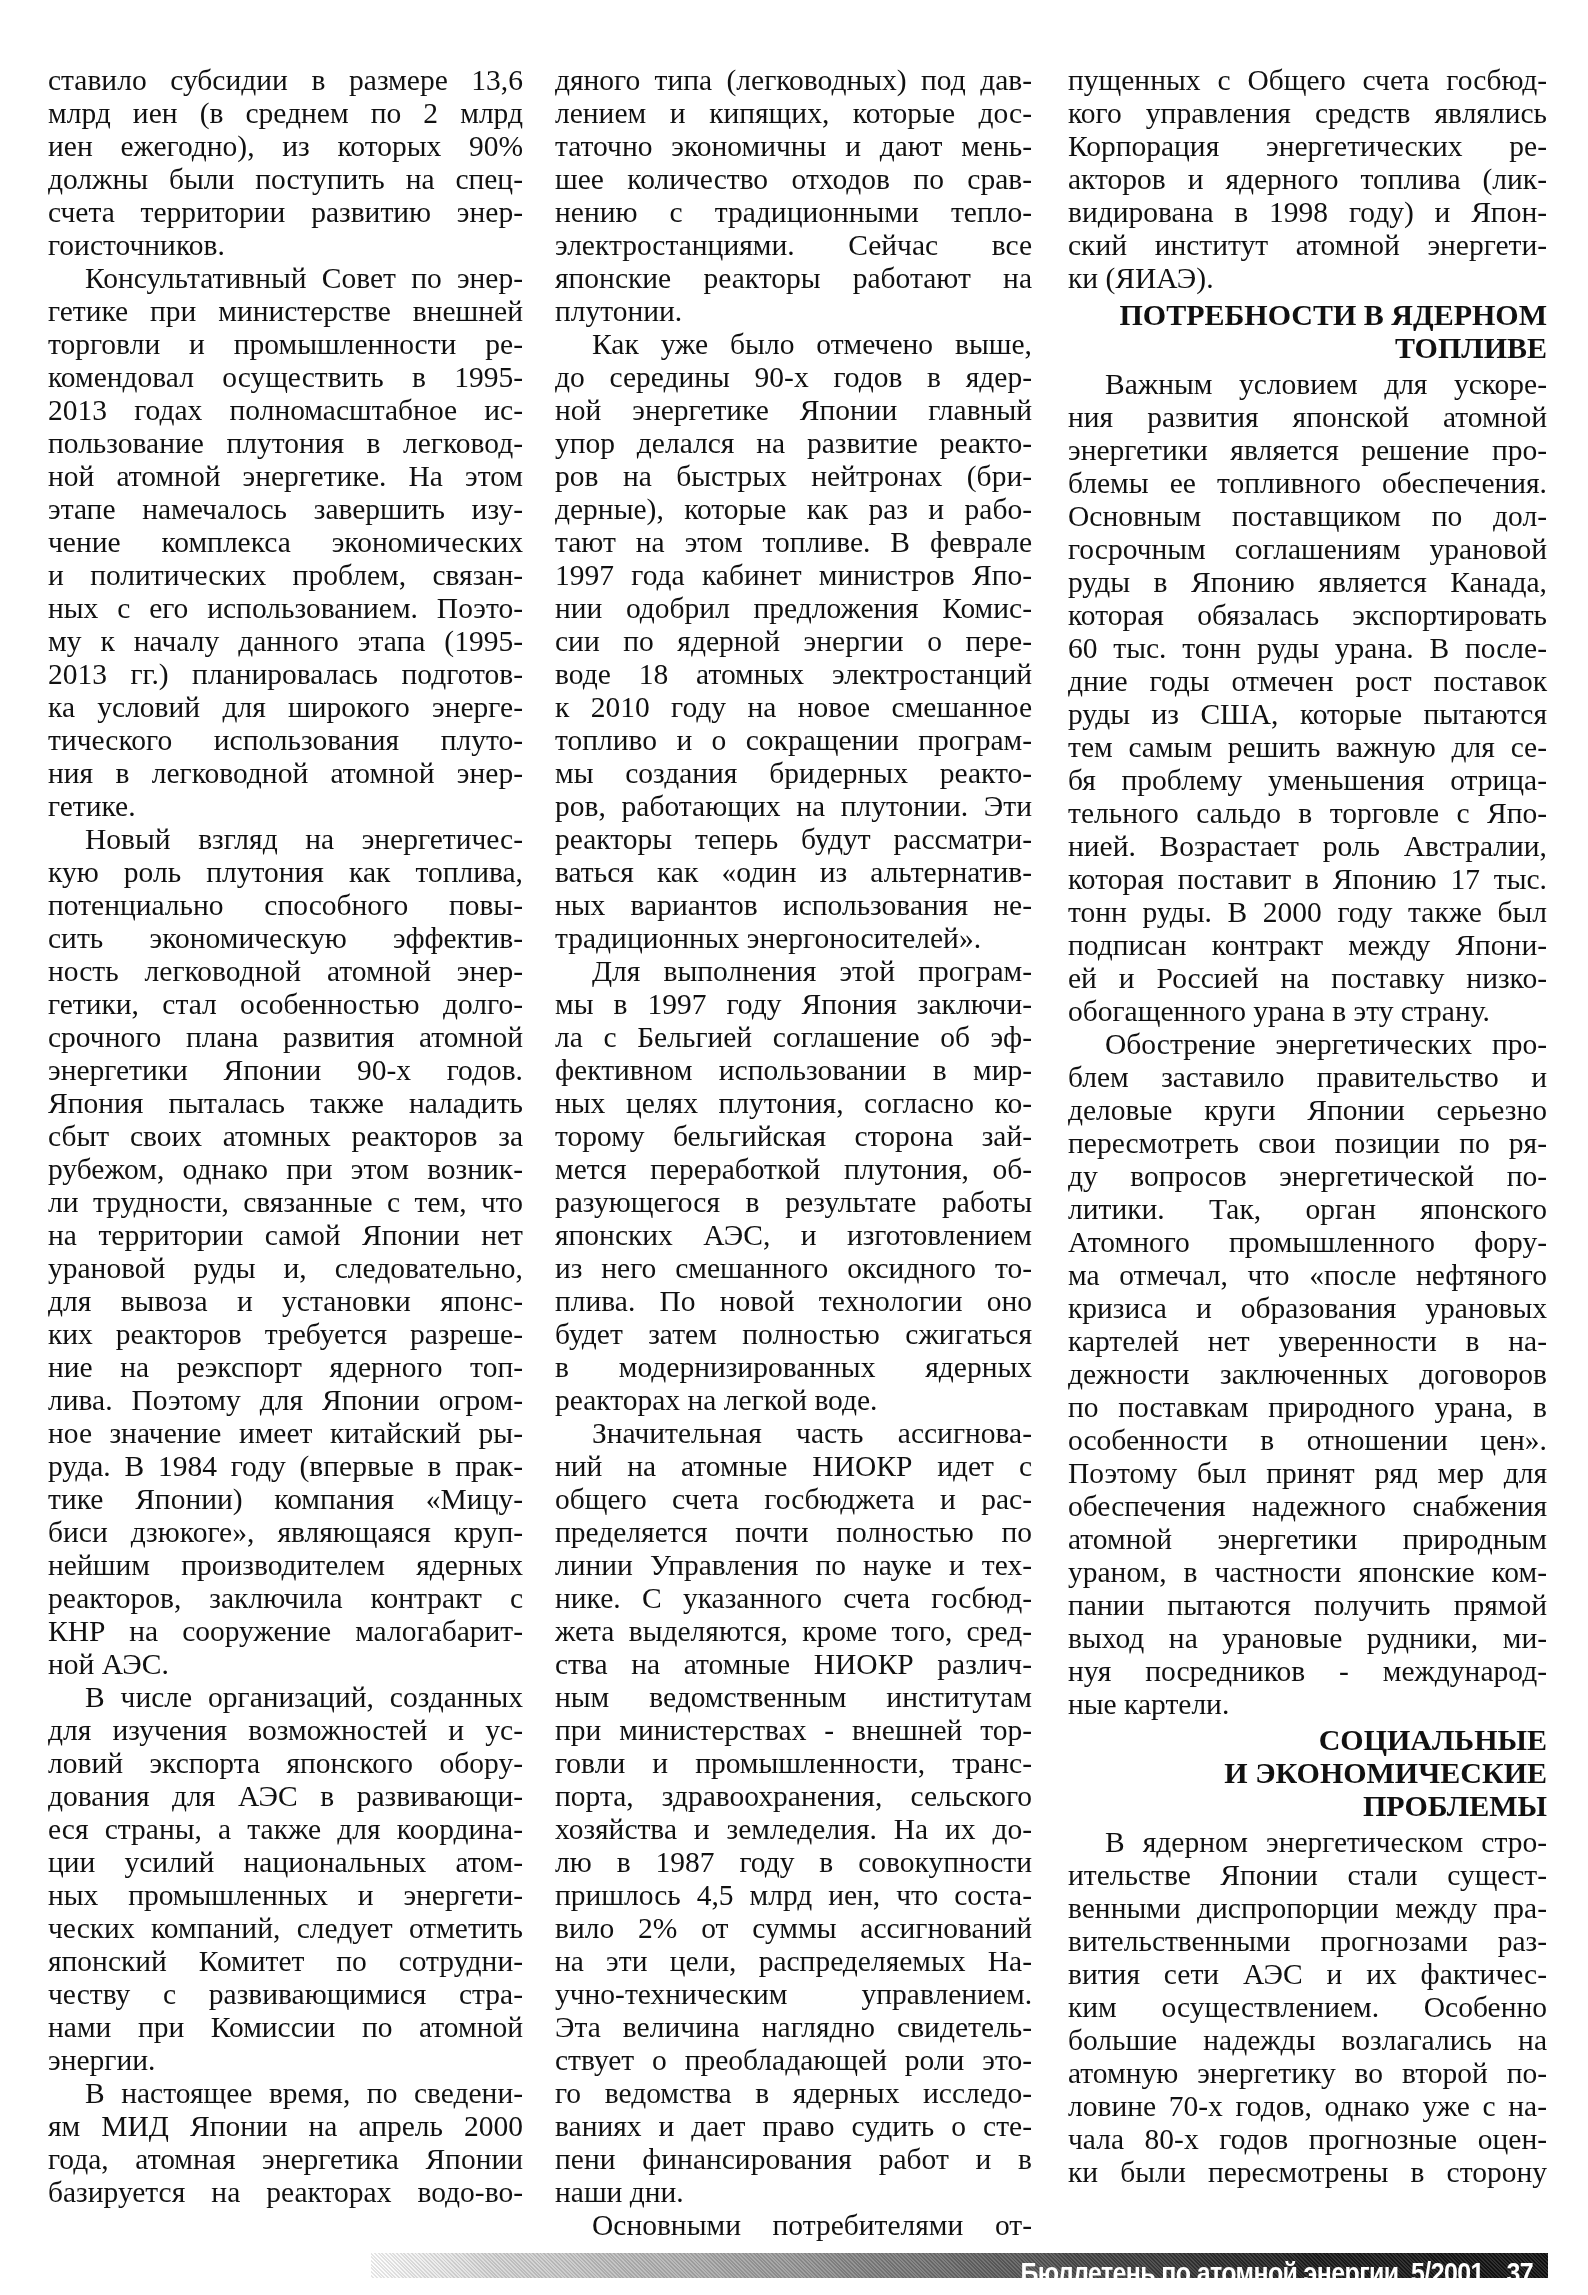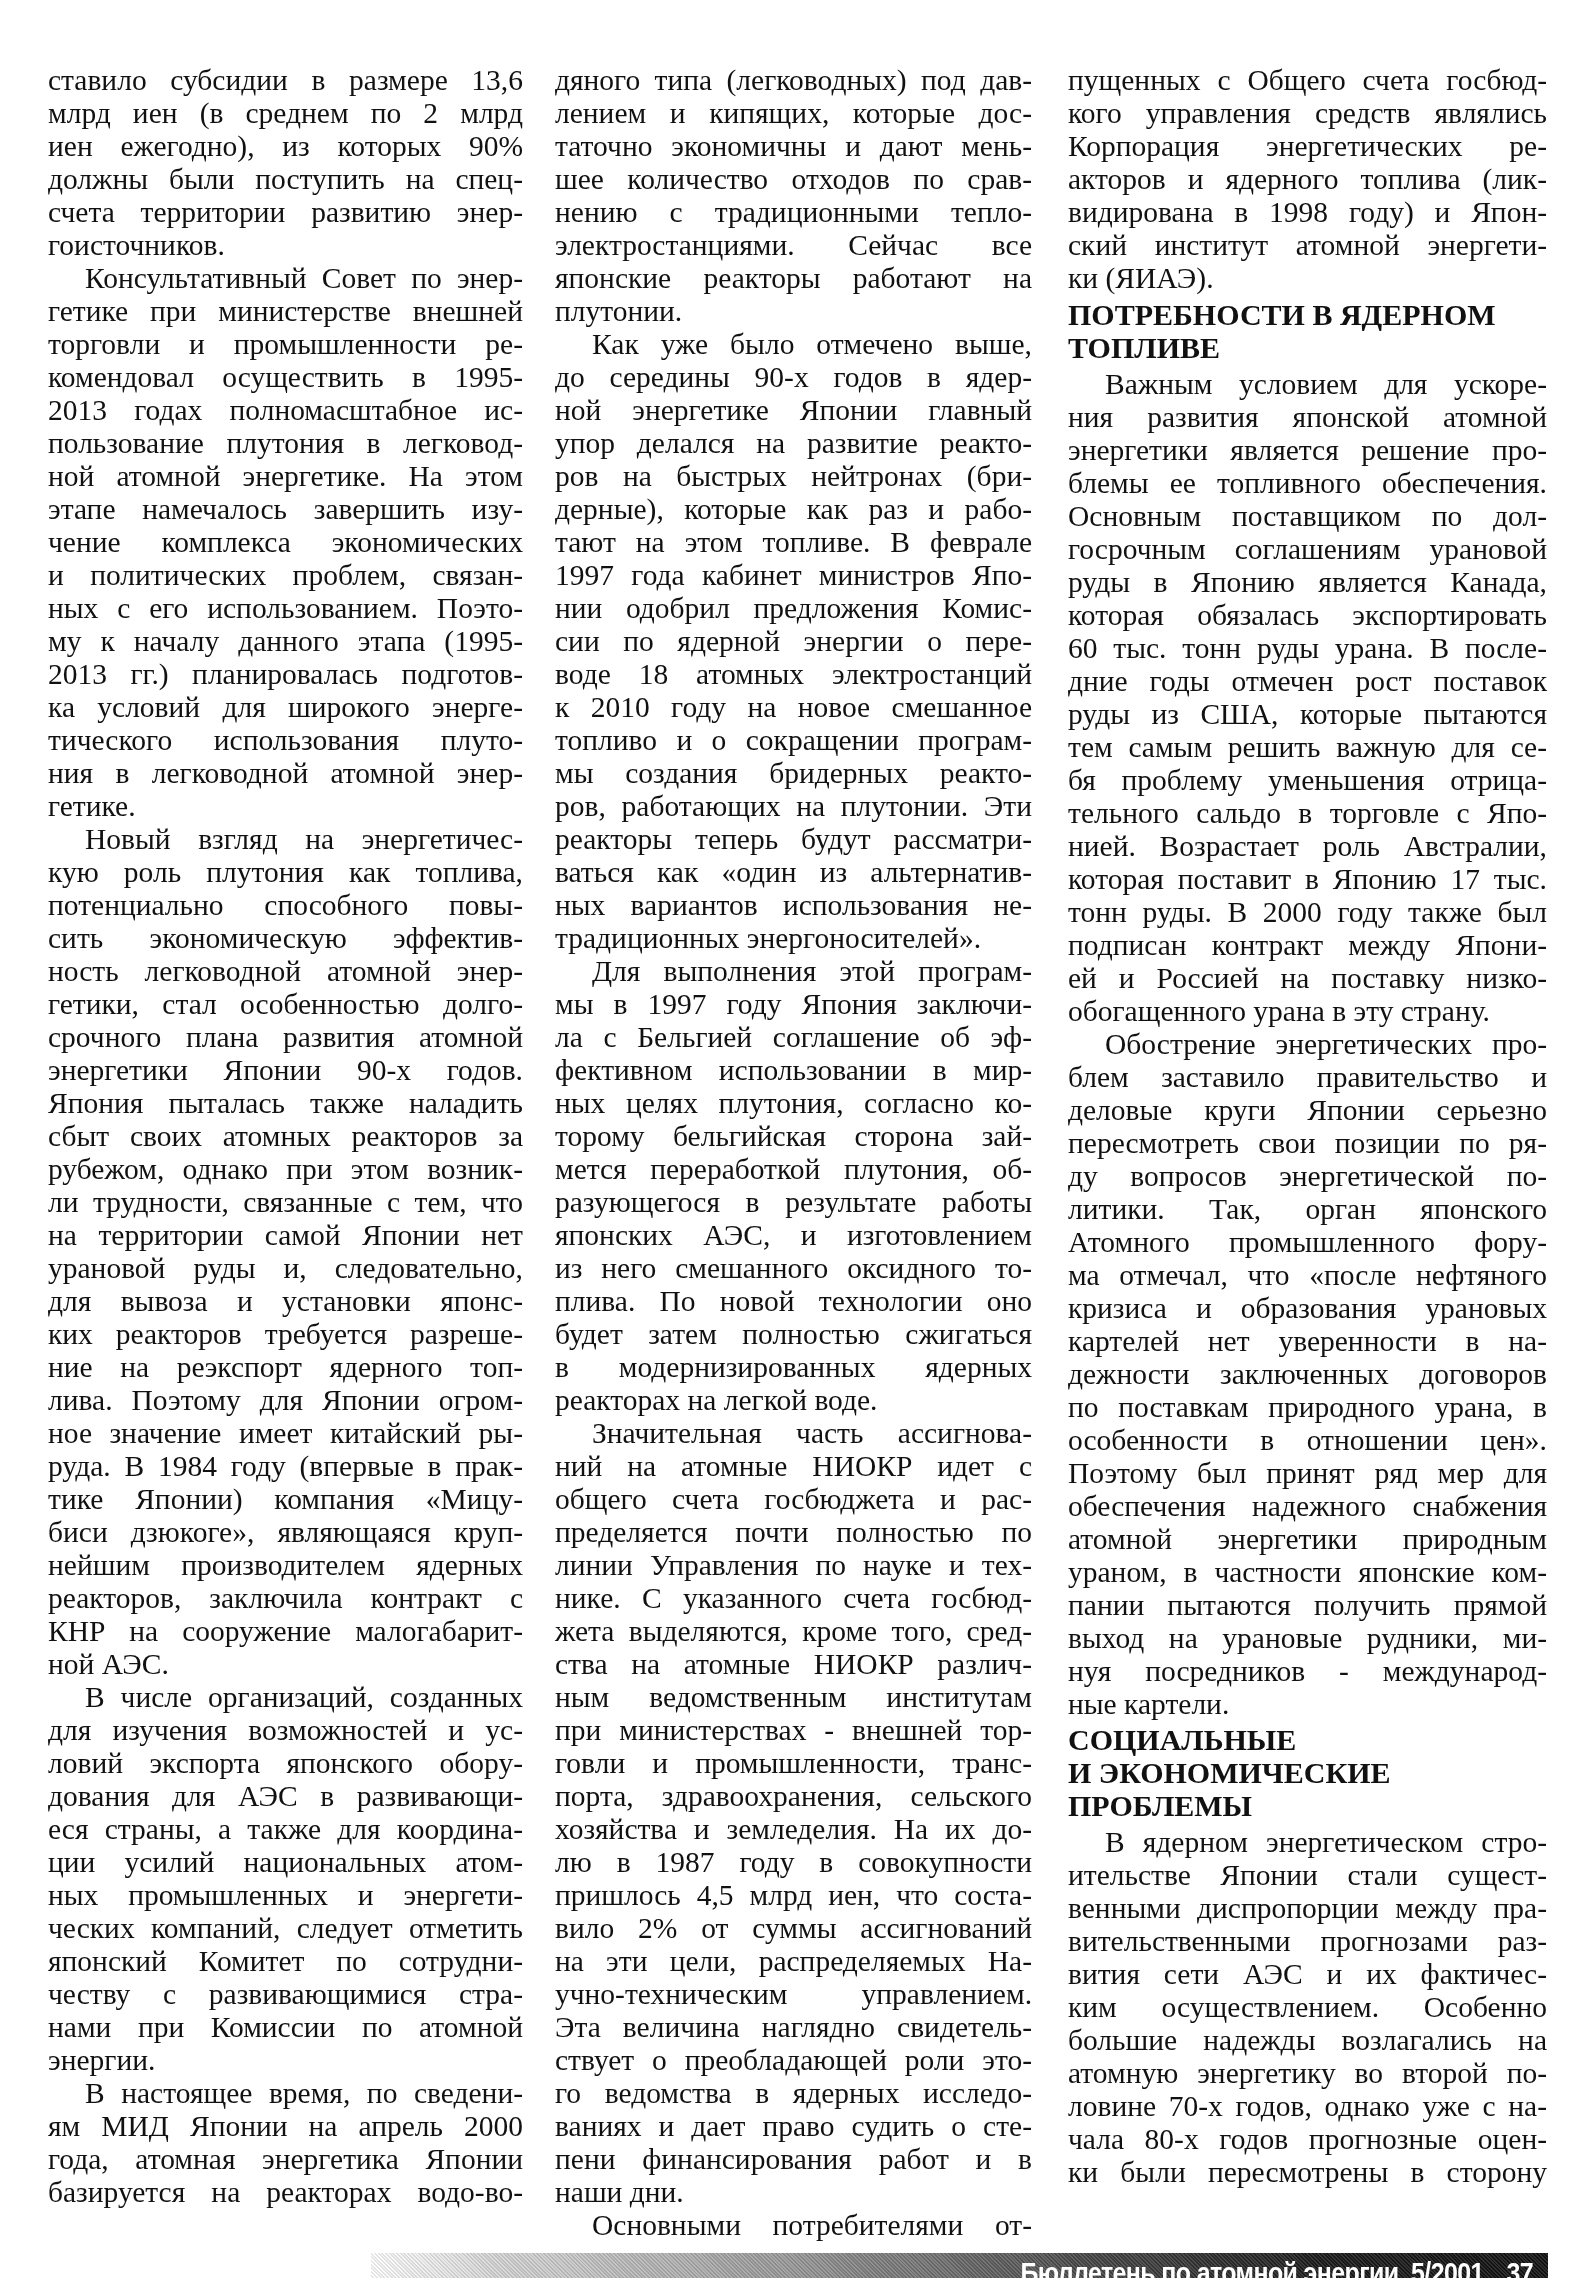--- a/index.html
+++ b/index.html
@@ -4,21 +4,21 @@
 <style>
   html, body { margin: 0; padding: 0; background: #ffffff; }
   body { width: 1589px; height: 2295px; position: relative; overflow: hidden; color: #111; }
   .col { position: absolute; top: 64px; font-family: "Liberation Serif", serif; font-size: 29.5px; line-height: 33px; }
   #col1 { left: 48px; width: 475px; }
   #col2 { left: 555px; width: 477px; }
   #col3 { left: 1068px; width: 479px; }
   .line { display: block; white-space: nowrap; text-align: justify; text-align-last: justify; height: 33px; overflow: visible; }
   .line.last { text-align-last: left; }
   .line.indent { padding-left: 37px; }
-  .heading { font-family: "Liberation Serif", serif; font-weight: bold; text-align: left; font-size: 30px; line-height: 33px; display: block; margin: 2.6px 0 4px 0; }
+  .heading { font-family: "Liberation Serif", serif; font-weight: bold; text-align: right; font-size: 30px; line-height: 33px; display: block; margin: 2.6px 0 4px 0; }
   .heading .hl { display: block; white-space: nowrap; }
   .footer-band { position: absolute; left: 371px; top: 2253px; width: 1177px; height: 25px;
      background: linear-gradient(90deg, rgba(255,255,255,0) 0%, #d8d8d8 10%, #9a9a9a 35%, #4a4a4a 60%, #1c1c1c 80%, #111 100%); }
   .footer-band::before { content: ""; position: absolute; inset: 0;
      background-image: repeating-linear-gradient(45deg, rgba(255,255,255,0.12) 0 1.3px, rgba(0,0,0,0.10) 1.3px 2.6px);
   }
   .footer-text { position: absolute; right: 14.6px; top: 4px; font-family: "Liberation Sans", sans-serif; font-weight: bold; font-size: 29px; color: #ffffff; letter-spacing: -0.7px; white-space: nowrap; transform: scaleX(0.86); transform-origin: right center; }
   .footer-text .page-num { margin-left: 26.5px; }
 </style>
 </head>

